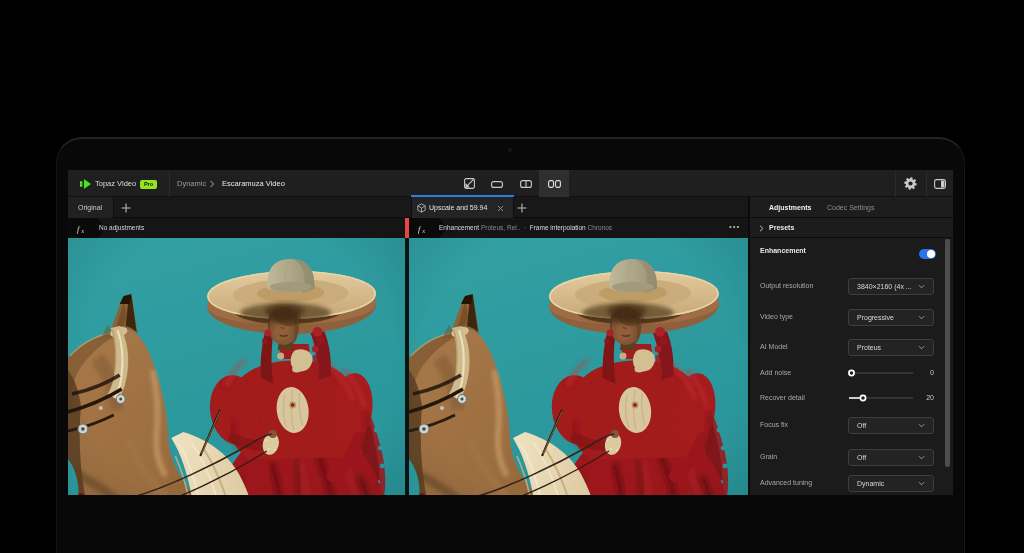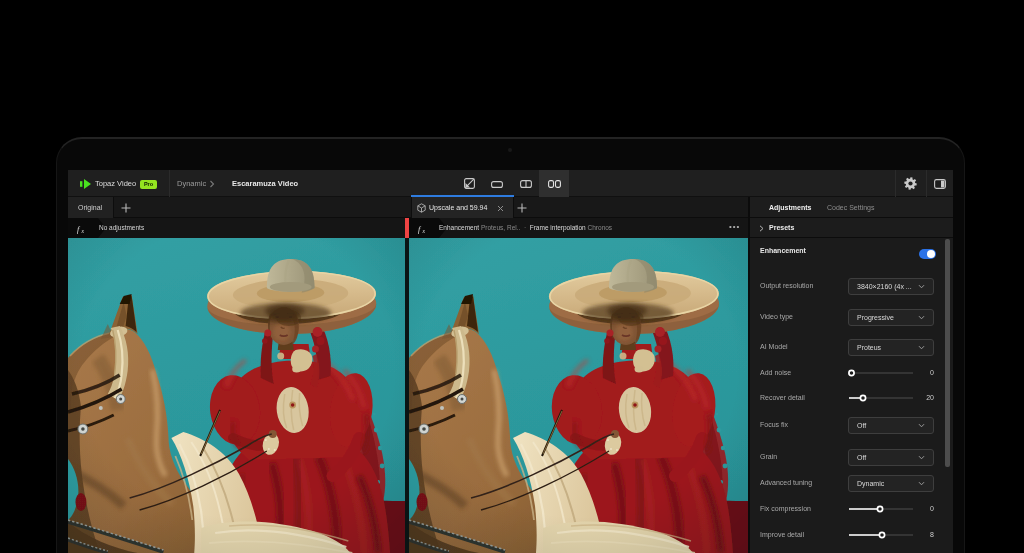--- a/index.html
+++ b/index.html
@@ -1,20 +1,20 @@
 <!DOCTYPE html>
 <html><head><meta charset="utf-8">
 <style>
 html,body{margin:0;padding:0;background:#000;width:1024px;height:553px;overflow:hidden}
 *{box-sizing:border-box}
 body{font-family:"Liberation Sans",sans-serif}
 .abs{position:absolute}
 #laptop{position:absolute;left:56px;top:137px;width:909px;height:416px;border-radius:26px 26px 0 0;background:#080808;border-top:2px solid #232323;border-left:1px solid #161616;border-right:1px solid #161616}
 #cam{position:absolute;left:451px;top:9px;width:4px;height:4px;border-radius:2px;background:#181818}
-#screen{position:absolute;left:68px;top:170px;width:885px;height:383px;background:#ef4444;overflow:hidden}
+#screen{position:absolute;left:68px;top:170px;width:885px;height:325px;background:#ef4444;overflow:hidden}
 
 #topbar{position:absolute;left:0;top:0;width:886px;height:27px;background:#1f1f1f;border-bottom:1px solid #101010}
 .vsep{position:absolute;top:0;width:1px;height:27px;background:#2b2b2b}
 .tbtxt{position:absolute;top:0;height:27px;line-height:27px;font-size:7.5px;white-space:nowrap}
 
 #tabbar{position:absolute;left:0;top:27px;width:680px;height:21px;background:#181818;border-bottom:1px solid #0c0c0c}
 #tab1{position:absolute;left:0;top:27px;width:46px;height:21px;background:#212121;border-right:1px solid #0d0d0d;color:#cdcdcd;font-size:7px;line-height:21px;padding-left:10px}
 #tab2{position:absolute;left:343px;top:27px;width:103px;height:21px;background:#242424;border-right:1px solid #0d0d0d;border-left:1px solid #0d0d0d}
 #tab2blue{position:absolute;left:343px;top:25px;width:103px;height:2px;background:#2e7ce0}
 
@@ -45,21 +45,21 @@
         <rect x="0" y="2.2" width="2.4" height="5.6" fill="#49e11f"></rect>
         <path d="M4 0 L11 5 L4 10 Z" fill="#49e11f"></path>
       </svg>
     <div class="tbtxt" style="left:27px;color:#dedede">Topaz Video</div>
     <div class="abs" style="left:72px;top:9.5px;width:17px;height:9px;border-radius:2px;background:#94e520;color:#0c1b00;font-size:5.5px;font-weight:bold;text-align:center;line-height:9px">Pro</div>
     <div class="vsep" style="left:101px"></div>
     <div class="tbtxt" style="left:109px;color:#9b9b9b">Dynamic</div>
     <svg class="abs" style="left:141px;top:10px" width="6" height="8" viewBox="0 0 6 8">
         <path d="M1.5 1 L4.5 4 L1.5 7" stroke="#787878" stroke-width="1.1" fill="none"></path>
       </svg>
-    <div class="tbtxt" style="left:164px;color:#e8e8e8;font-weight:700">Escaramuza Video</div>
+    <div class="tbtxt" style="left:154px;color:#e8e8e8;font-weight:400">Escaramuza Video</div>
     <div class="abs" style="left:471px;top:0;width:30px;height:27px;background:#2f2f2f"></div>
     <svg class="abs" style="left:396px;top:8px" width="11" height="11" viewBox="0 0 11 11">
         <rect x="0.6" y="0.6" width="9.8" height="9.8" rx="1.6" stroke="#c9c9c9" stroke-width="1.1" fill="none"></rect>
         <path d="M1.2 9.8 L9.8 1.2" stroke="#c9c9c9" stroke-width="1.1"></path>
         <path d="M1.5 5 L1.5 9.5 L6 9.5 Z" fill="#c9c9c9"></path>
       </svg>
     <svg class="abs" style="left:423px;top:10.5px" width="12" height="7" viewBox="0 0 12 7">
         <rect x="0.6" y="0.6" width="10.8" height="5.8" rx="2" stroke="#c9c9c9" stroke-width="1.1" fill="none"></rect>
       </svg>
     <svg class="abs" style="left:452px;top:9.5px" width="12" height="8" viewBox="0 0 12 8">

